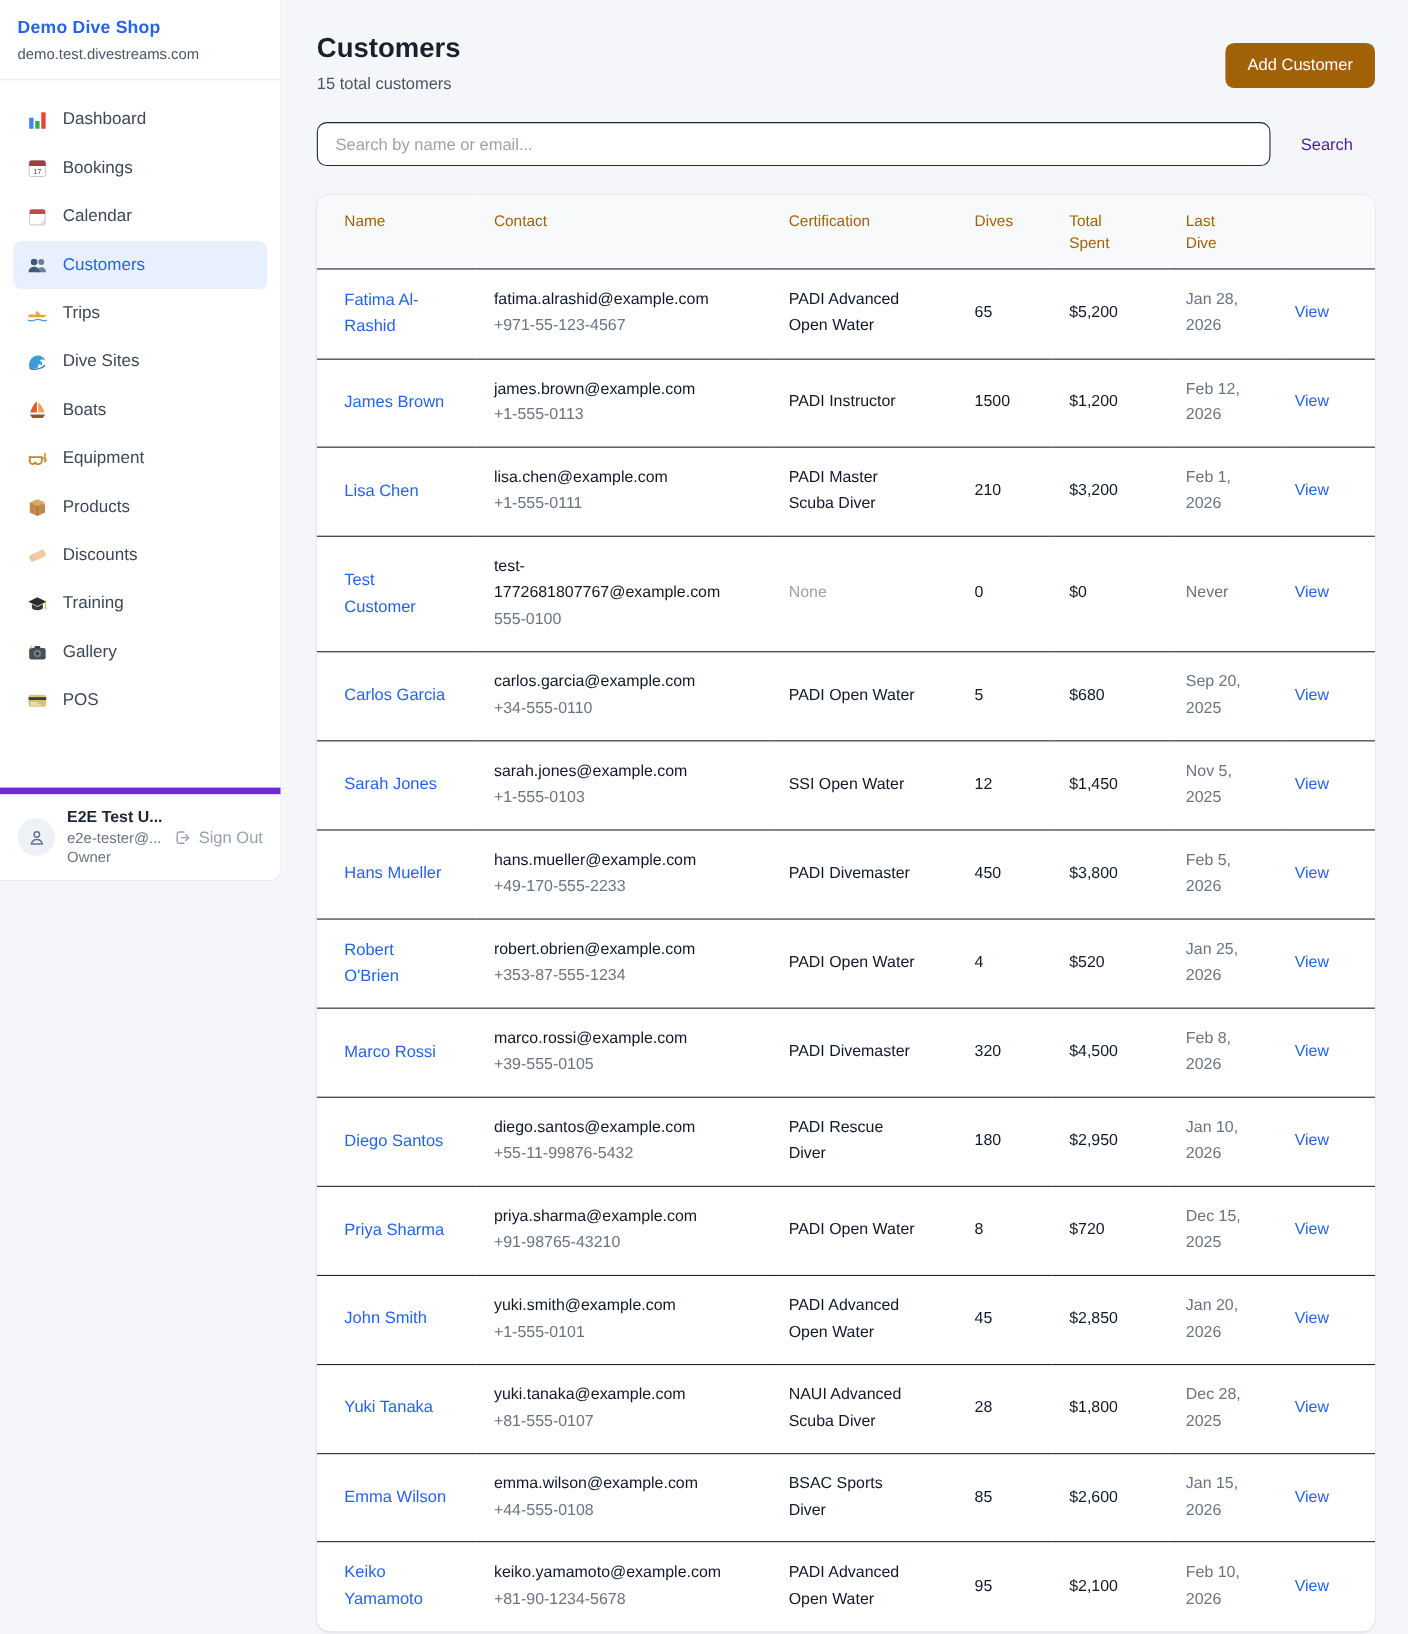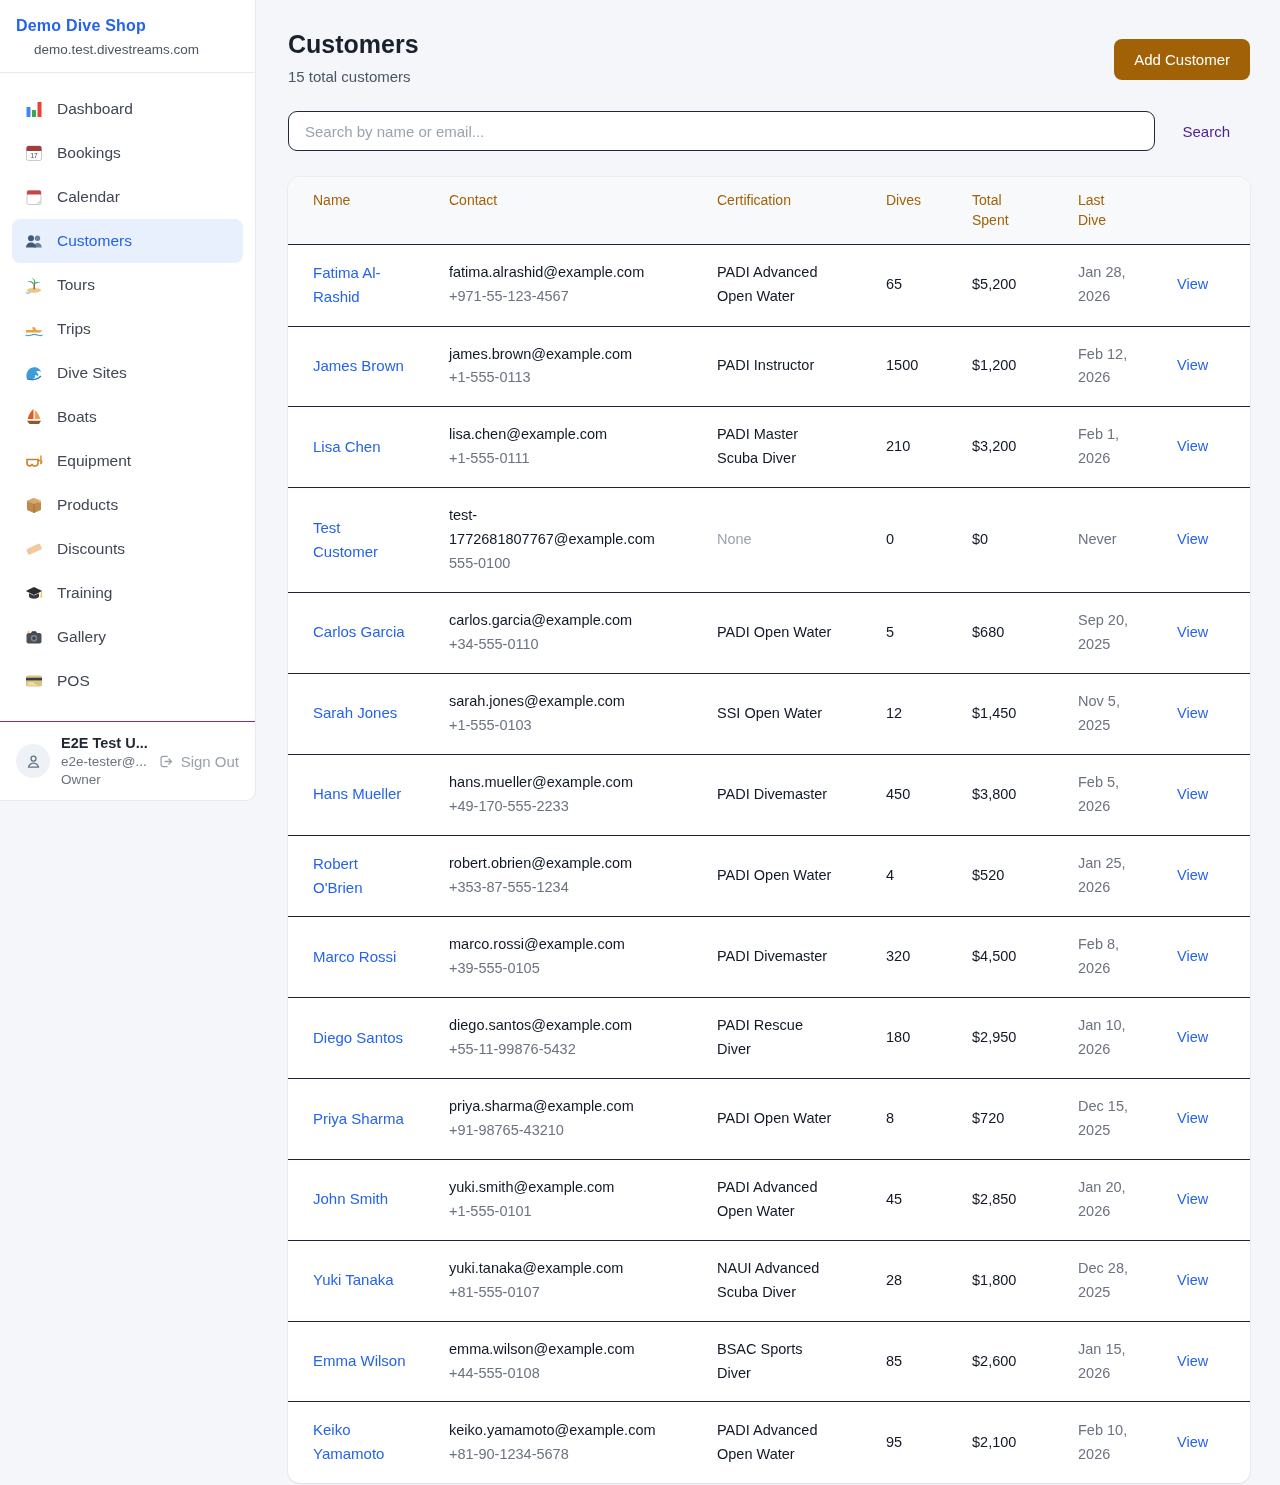--- a/index.html
+++ b/index.html
@@ -6,28 +6,28 @@
   html,body { background:#f4f6f9; }
   body { width:1280px; min-height:1485px; font-family:"Liberation Sans", sans-serif; color:#1a202c; }
   .layout { display:flex; align-items:flex-start; }
 
   
   .sidebar { width:256px; height:801px; background:#fff; border-right:1px solid #e7eaee;
              border-bottom:1px solid #e7eaee; border-radius:0 0 10px 0;
              display:flex; flex-direction:column; flex:none; }
   .sb-header { padding:17px 16px 15px; border-bottom:1px solid #e7eaee; }
   .shop-name { color:#2563eb; font-size:16px; font-weight:bold; letter-spacing:.2px; }
-  .shop-domain { color:#4b5563; font-size:13.5px; margin-top:7px;margin-left:18px; }
+  .shop-domain { color:#4b5563; font-size:13.5px; margin-top:7px; }
   .nav { padding:14px 12px; flex:1; }
   .nav-item { display:flex; align-items:center; gap:13px; padding:10px 12px; height:44px;
               border-radius:8px; color:#3f4754; font-size:15.5px; cursor:pointer; }
   .nav-item.active { background:#e9f0fd; color:#2563eb; }
   .nav-icon { width:20px; height:20px; flex:none; }
   .nav-icon svg { width:20px; height:20px; display:block; }
-  .sb-footer { border-top:1px solid #6d28d9; padding:13px 16px; display:flex; align-items:center; gap:11px; }
+  .sb-footer { border-top:6px solid #6d28d9; padding:13px 16px; display:flex; align-items:center; gap:11px; }
   .avatar { width:34px; height:34px; border-radius:50%; background:#eef1f5;
             display:flex; align-items:center; justify-content:center; flex:none; }
   .avatar svg { width:19px; height:19px; }
   .user-block { flex:1; min-width:0; }
   .user-name { font-weight:bold; font-size:14.5px; color:#1f2733; white-space:nowrap; }
   .user-email { font-size:13.5px; color:#6b7280; margin-top:3px; white-space:nowrap; }
   .user-role { font-size:13.5px; color:#6b7280; margin-top:3px; }
   .signout { display:flex; align-items:flex-start; gap:7px; color:#9aa1ad; font-size:15px; cursor:pointer; flex:none; }
   .signout svg { width:17px; height:17px; }
 
@@ -116,33 +116,20 @@
             <svg viewBox="0 0 20 20">
               <circle cx="13.5" cy="7.2" r="2.7" fill="#6a8097"></circle>
               <path d="M9.6 16.5c.3-2.8 1.9-4.6 3.9-4.6 2.4 0 4.3 1.8 4.3 4.6z" fill="#6a8097"></path>
               <circle cx="7" cy="7.2" r="3" fill="#3f5a78"></circle>
               <path d="M2 16.5c0-3 2.2-5 5-5s5 2 5 5z" fill="#3f5a78"></path>
             </svg>
           </span>
         <span>Customers</span>
       </div>
 
-      <div class="nav-item">
-        <span class="nav-icon">
-            <svg viewBox="0 0 20 20">
-              <ellipse cx="10" cy="15.3" rx="7" ry="2.4" fill="#eac786"></ellipse>
-              <path d="M10.2 14.2V8.3" stroke="#8d5a2b" stroke-width="1.4"></path>
-              <path d="M10 8.5C8 6 5.5 5.5 3.5 6.5c2-.3 4 .5 5.5 2.5z" fill="#3e9e4f"></path>
-              <path d="M10 8.5c.5-3-1-5-3-5.8 2.5.2 4.5 2 4.5 5z" fill="#46b25a"></path>
-              <path d="M10 8.5c2.5-2 5-2 6.5-.5-2-.5-4.5 0-6 1.8z" fill="#3e9e4f"></path>
-              <path d="M2 17.6c1.5.8 3 .8 4.5 0" stroke="#58a6d6" stroke-width="1" fill="none"></path>
-            </svg>
-          </span>
-        <span>Tours</span>
-      </div>
 
       <div class="nav-item">
         <span class="nav-icon">
             <svg viewBox="0 0 20 20">
               <path d="M8.7 8h2l1.8 2.5-4.6-.3z" fill="#cfd8e3"></path>
               <path d="M2 13.5h14l2.5-2-6.2-.6-2-2.6H8.3l1 2.6H2z" fill="#e8a33d"></path>
               <path d="M1.5 16c2 .9 4 .9 6 0s4-.9 6 0 3.5.9 5 0" stroke="#4f9bd8" stroke-width="1.3" fill="none"></path>
             </svg>
           </span>
         <span>Trips</span>

